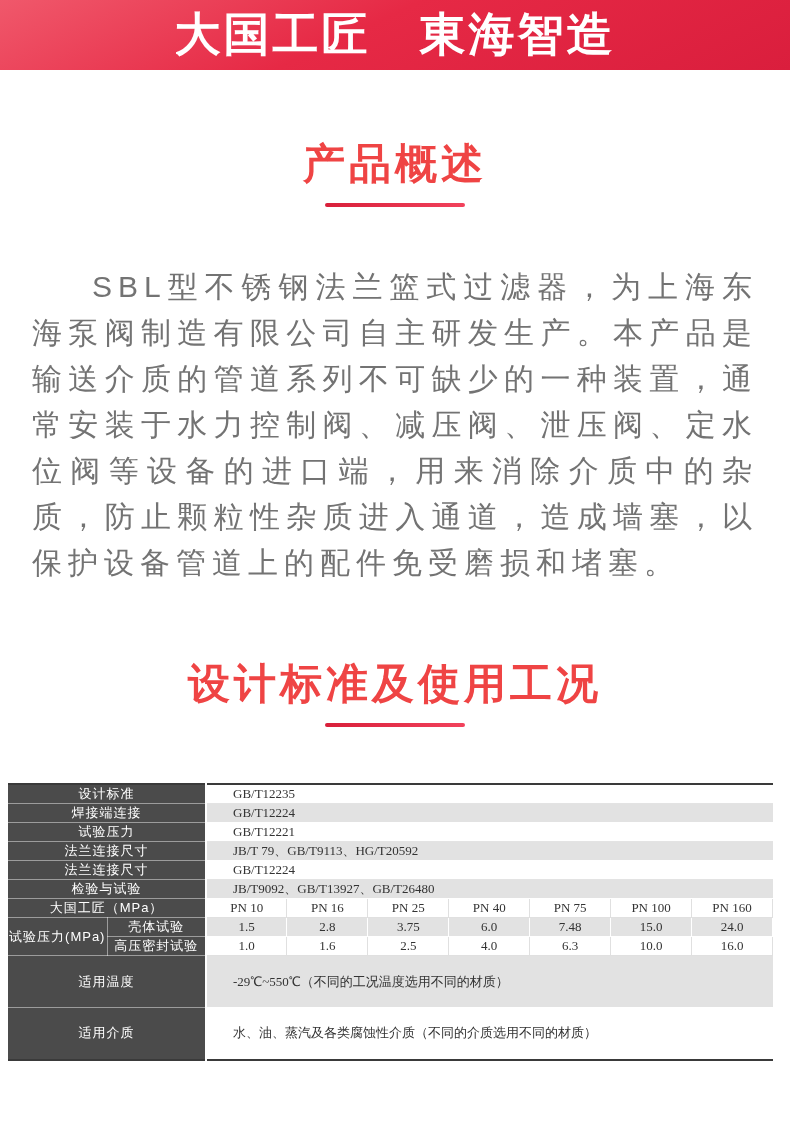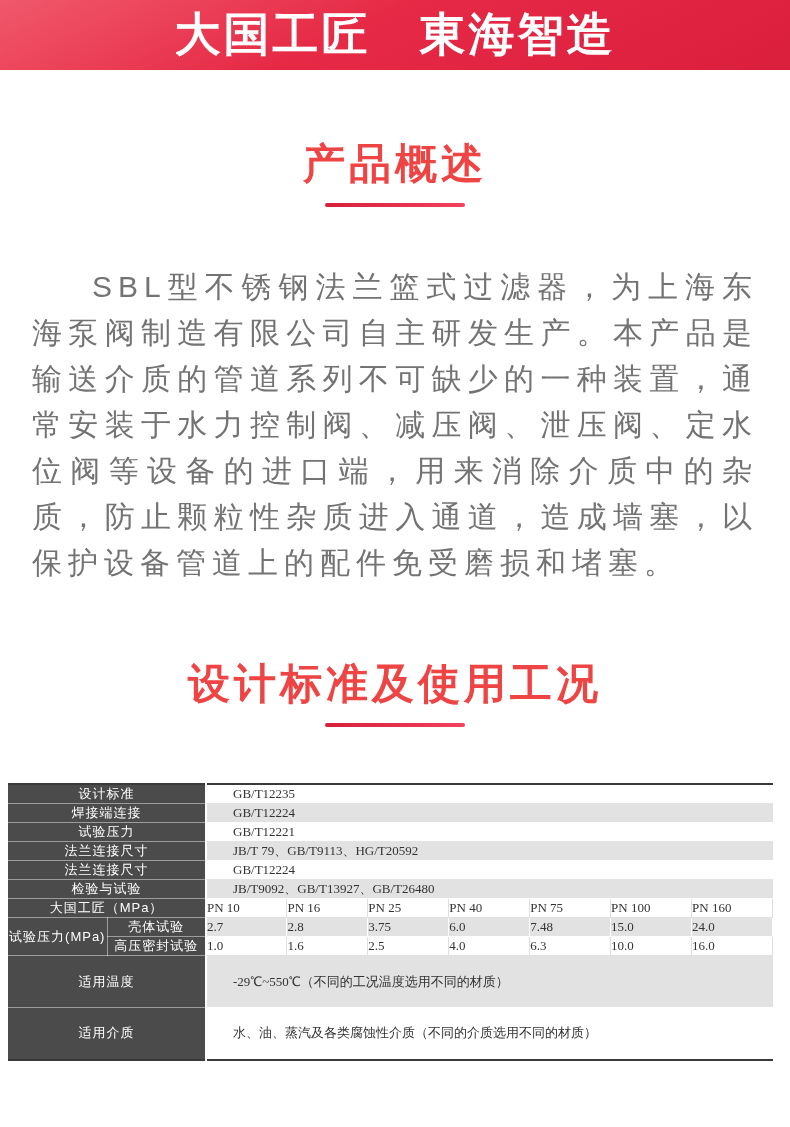--- a/index.html
+++ b/index.html
@@ -53,21 +53,21 @@
     border: 1px solid rgba(255,255,255,0.45);
     border-left: none;
   }
   .spec-table th.edge { border-right: 2px solid #ffffff; }
   .spec-table td { color: #333333; background: #ffffff; font-family: Liberation Serif, serif; }
   .spec-table tr.h-std  { height: 16px; }
   .spec-table tr.h-tall { height: 52px; }
   .spec-table td.full { padding-left: 26px; text-align: left; border-bottom: 1px solid #e3e3e3; }
   .spec-table tr.shade td { background: #e2e2e2; border-color: #ffffff; }
   .spec-table td.cell {
-    text-align: left;
+    text-align: center;
     border: 1px solid #e0e0e0; border-top: none;
   }
   .spec-table tr.shade td.cell { border: 1px solid #ffffff; }
 </style>
 </head>
 <body>
 
 <div class="banner">
   <div class="banner-title">大国工匠　東海智造</div>
 </div>
@@ -125,21 +125,21 @@
       <td class="cell">PN 25</td>
       <td class="cell">PN 40</td>
       <td class="cell">PN 75</td>
       <td class="cell">PN 100</td>
       <td class="cell">PN 160</td>
     </tr>
 
     <tr class="h-std shade">
       <th rowspan="2">试验压力(MPa)</th>
       <th class="edge">壳体试验</th>
-      <td class="cell">2.7</td>
+      <td class="cell">1.5</td>
       <td class="cell">2.8</td>
       <td class="cell">3.75</td>
       <td class="cell">6.0</td>
       <td class="cell">7.48</td>
       <td class="cell">15.0</td>
       <td class="cell">24.0</td>
     </tr>
     <tr class="h-std">
       <th class="edge">高压密封试验</th>
       <td class="cell">1.0</td>

